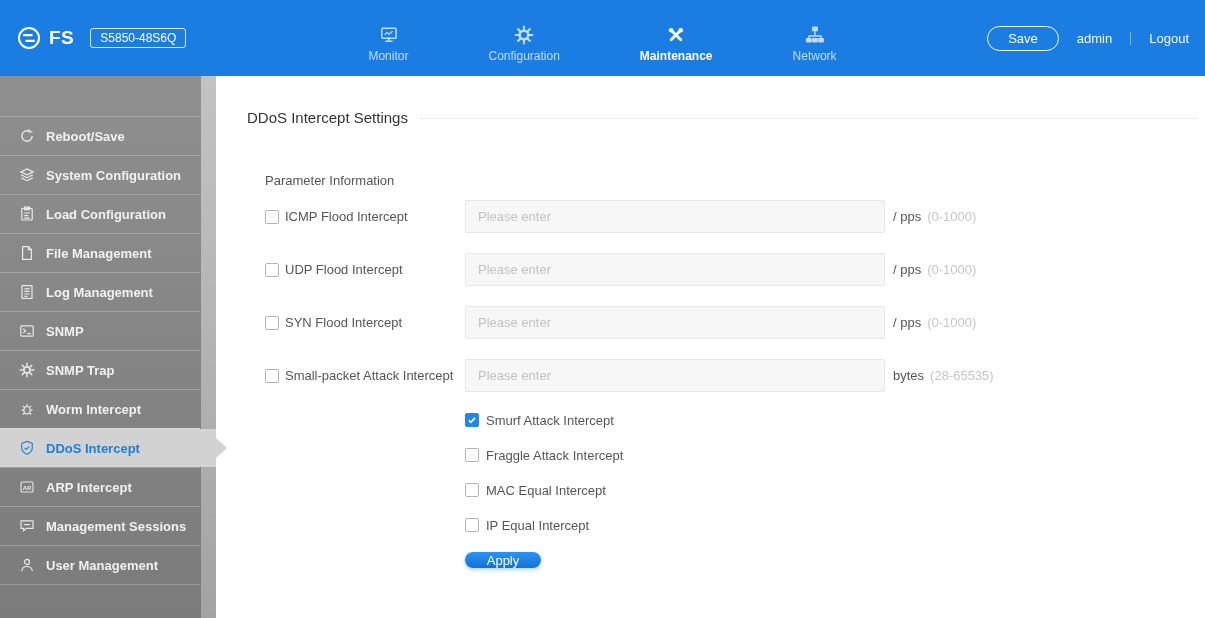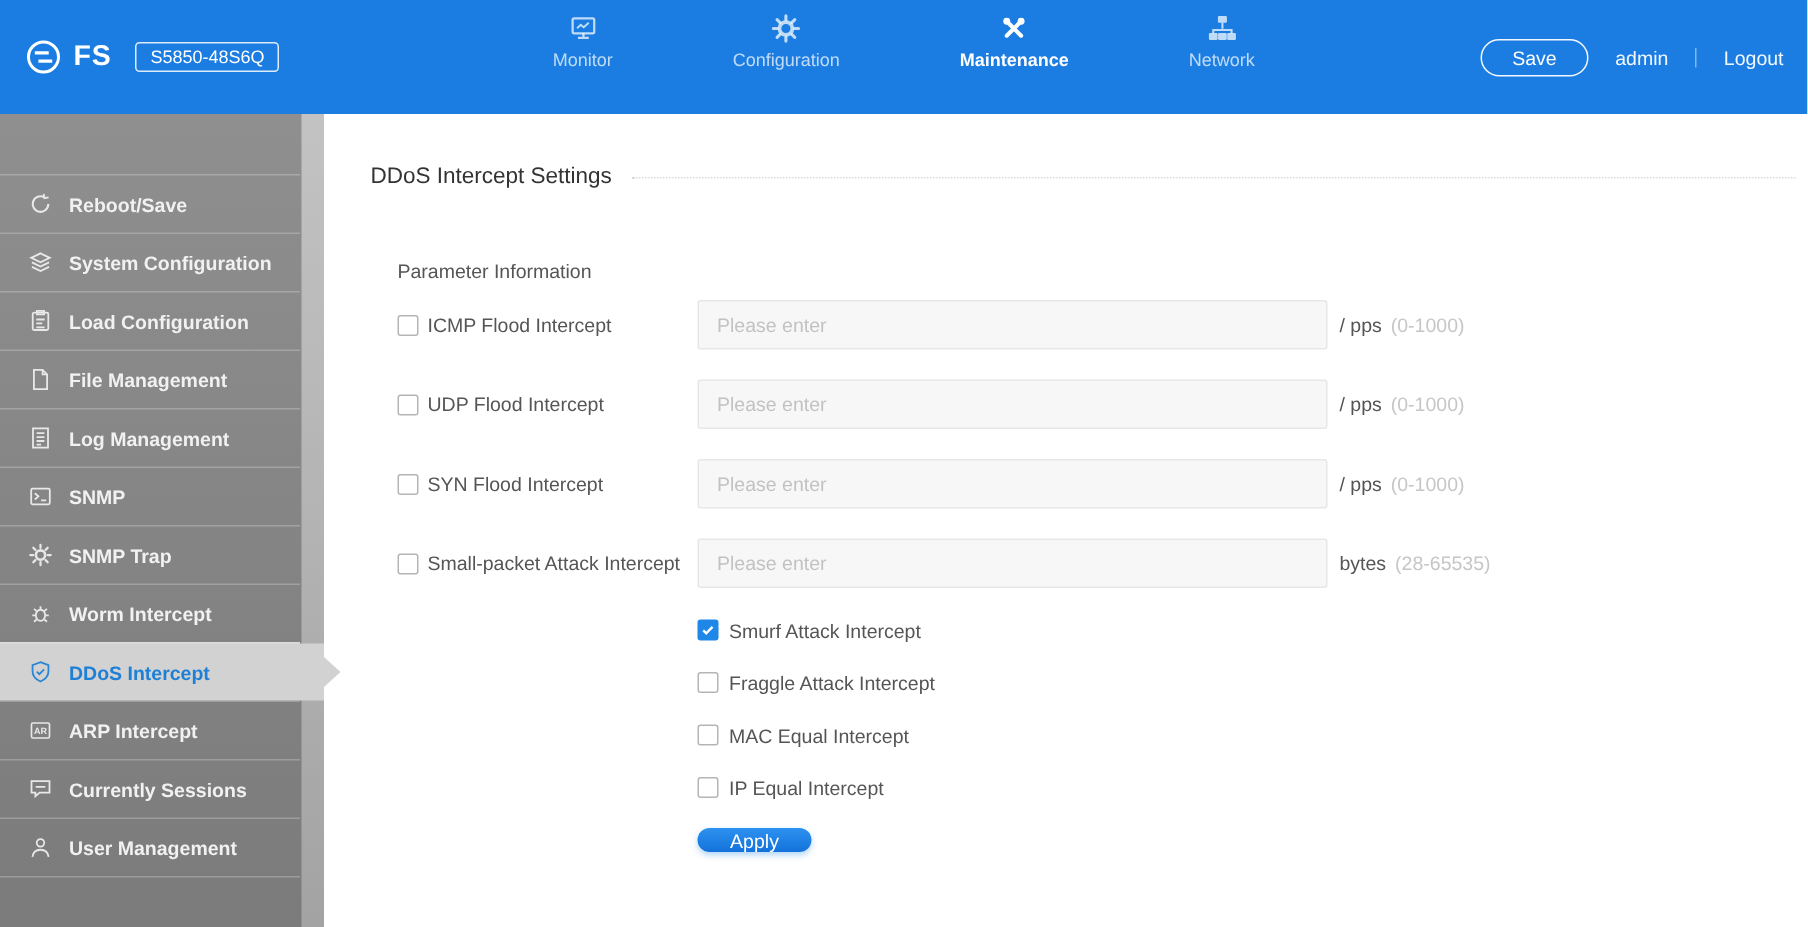--- a/index.html
+++ b/index.html
@@ -18,21 +18,21 @@
   }
   .brand { display:flex; align-items:center; padding-left:16px; width:216px; flex-shrink:0; }
   .logo { width:26px; height:26px; display:inline-block; }
   .logo svg { width:100%; height:100%; display:block; }
   .brand-name { font-size:19px; font-weight:bold; letter-spacing:.5px; margin-left:7px; }
   .model-badge {
     border:1px solid rgba(255,255,255,.85); border-radius:3px;
     padding:2px 9px; font-size:12px; margin-left:16px; white-space:nowrap;
   }
   .nav {
-    position:absolute; left:50%; top:9px; transform:translateX(-50%);
+    position:absolute; left:50%; top:25px; transform:translateX(-50%);
     display:flex; gap:80px;
   }
   .nav-item {
     display:flex; flex-direction:column; align-items:center; gap:4px;
     color:rgba(255,255,255,.72); font-size:12px; cursor:pointer; white-space:nowrap;
   }
   .nav-item .icon { width:20px; height:20px; }
   .nav-item .icon svg { width:100%; height:100%; display:block; }
   .nav-item.active { color:#fff; font-weight:bold; }
   .header-right {
@@ -291,21 +291,21 @@
             </span>
             <span class="menu-label">ARP Intercept</span>
           </li>
           <li class="menu-item">
             <span class="icon">
               <svg viewBox="0 0 16 16" fill="none" stroke="currentColor" stroke-width="1.2">
                 <path d="M2 2.8h12v7.6H7.4l-2.8 2.4v-2.4H2z"></path>
                 <path d="M4.8 6.6h6.4"></path>
               </svg>
             </span>
-            <span class="menu-label">Currently Sessions</span>
+            <span class="menu-label">Management Sessions</span>
           </li>
           <li class="menu-item">
             <span class="icon">
               <svg viewBox="0 0 16 16" fill="none" stroke="currentColor" stroke-width="1.2">
                 <circle cx="8" cy="4.9" r="2.5"></circle>
                 <path d="M2.6 14.2c.5-3.1 2.5-4.7 5.4-4.7s4.9 1.6 5.4 4.7"></path>
               </svg>
             </span>
             <span class="menu-label">User Management</span>
           </li>

